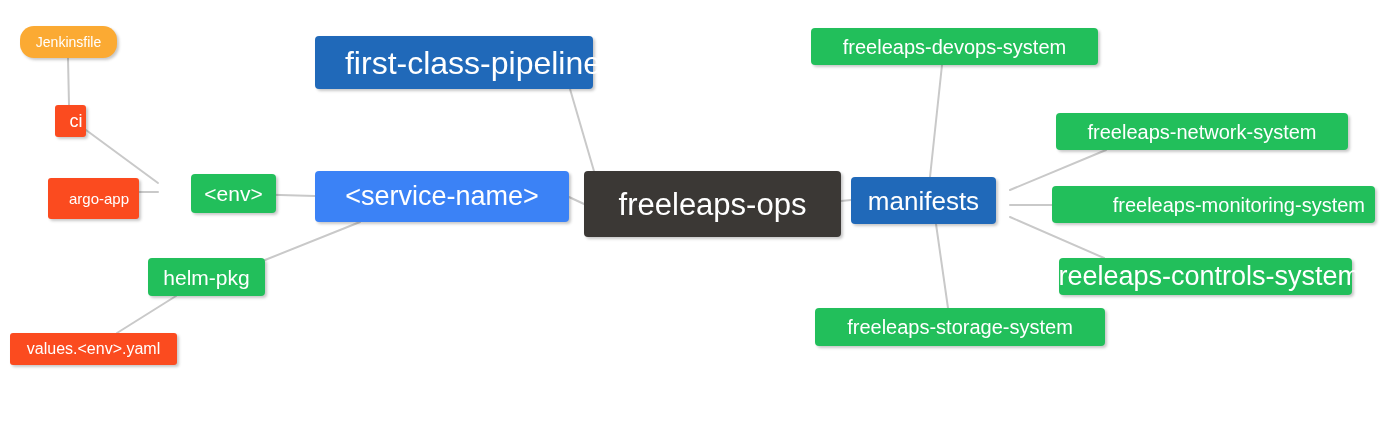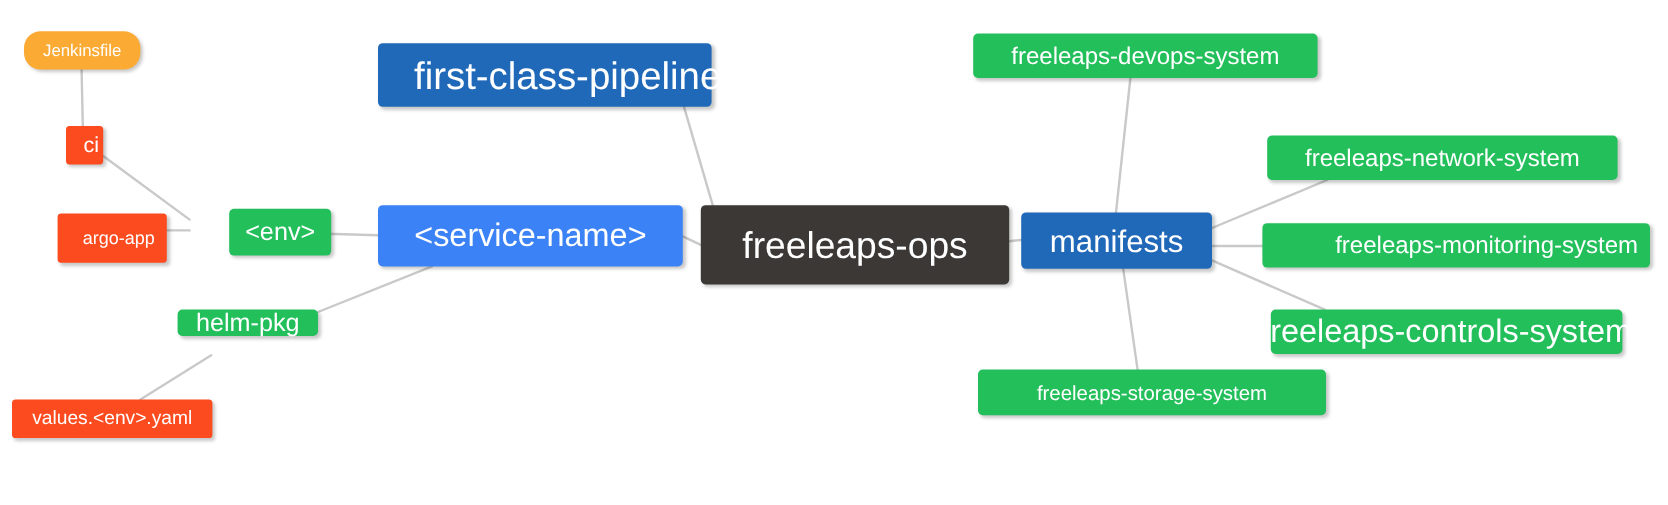--- a/index.html
+++ b/index.html
@@ -70,27 +70,27 @@
   <div id="node-layer">
       <div class="node" style="left: 584px; top: 171px; width: 257px; height: 66px; background: rgb(59, 56, 53); font-size: 31px; border-radius: 4px; text-align: right;">
         <span class="node-label">freeleaps-ops</span>
       </div>
       <div class="node" style="left: 315px; top: 171px; width: 254px; height: 51px; background: #3b82f6; font-size: 27px; border-radius: 4px;">
         <span class="node-label">&lt;service-name&gt;</span>
       </div>
       <div class="node" style="left: 315px; top: 36px; width: 278px; height: 53px; background: rgb(32, 105, 185); font-size: 32px; border-radius: 4px; padding-left: 48px;">
         <span class="node-label">first-class-pipeline</span>
       </div>
-      <div class="node" style="left: 851px; top: 177px; width: 159px; height: 47px; background: rgb(32, 105, 185); font-size: 26px; border-radius: 4px;">
+      <div class="node" style="left: 851px; top: 177px; width: 145px; height: 47px; background: rgb(32, 105, 185); font-size: 26px; border-radius: 4px;">
         <span class="node-label">manifests</span>
       </div>
       <div class="node" style="left: 158px; top: 174px; width: 85px; height: 39px; background: rgb(34, 191, 91); font-size: 21px; border-radius: 4px; margin-left: 33px;">
         <span class="node-label">&lt;env&gt;</span>
       </div>
-      <div class="node" style="left: 148px; top: 258px; width: 117px; height: 22px; background: rgb(34, 191, 91); font-size: 21px; border-radius: 4px;">
+      <div class="node" style="left: 148px; top: 258px; width: 117px; height: 38px; background: rgb(34, 191, 91); font-size: 21px; border-radius: 4px;">
         <span class="node-label">helm-pkg</span>
       </div>
       <div class="node" style="left: 20px; top: 26px; width: 97px; height: 32px; background: rgb(251, 170, 51); font-size: 14px; border-radius: 14px;">
         <span class="node-label">Jenkinsfile</span>
       </div>
       <div class="node" style="left: 55px; top: 105px; width: 31px; height: 32px; background: rgb(251, 75, 31); font-size: 18px; border-radius: 3px; padding-left: 21px;">
         <span class="node-label">ci</span>
       </div>
       <div class="node" style="left: 48px; top: 178px; width: 91px; height: 41px; background: rgb(251, 75, 31); font-size: 15px; border-radius: 3px; justify-content: flex-end;">
         <span class="node-label">argo-app</span>
@@ -103,17 +103,17 @@
       </div>
       <div class="node" style="left: 1056px; top: 113px; width: 292px; height: 37px; background: rgb(34, 191, 91); font-size: 20px; border-radius: 4px;">
         <span class="node-label">freeleaps-network-system</span>
       </div>
       <div class="node" style="left: 1052px; top: 186px; width: 323px; height: 37px; background: rgb(34, 191, 91); font-size: 20px; border-radius: 4px; justify-content: flex-end;">
         <span class="node-label">freeleaps-monitoring-system</span>
       </div>
       <div class="node" style="left: 1059px; top: 258px; width: 293px; height: 37px; background: rgb(34, 191, 91); font-size: 27px; border-radius: 4px;">
         <span class="node-label">freeleaps-controls-system</span>
       </div>
-      <div class="node" style="left: 815px; top: 308px; width: 290px; height: 38px; background: rgb(34, 191, 91); font-size: 17px; border-radius: 4px;">
+      <div class="node" style="left: 815px; top: 308px; width: 290px; height: 38px; background: rgb(34, 191, 91); font-size: 20px; border-radius: 4px;">
         <span class="node-label">freeleaps-storage-system</span>
       </div>
     </div>
 </div>
 
 </body></html>

